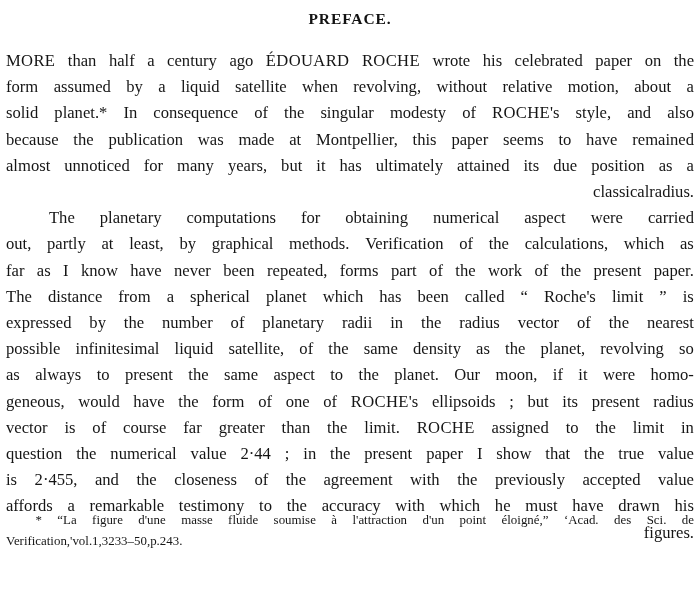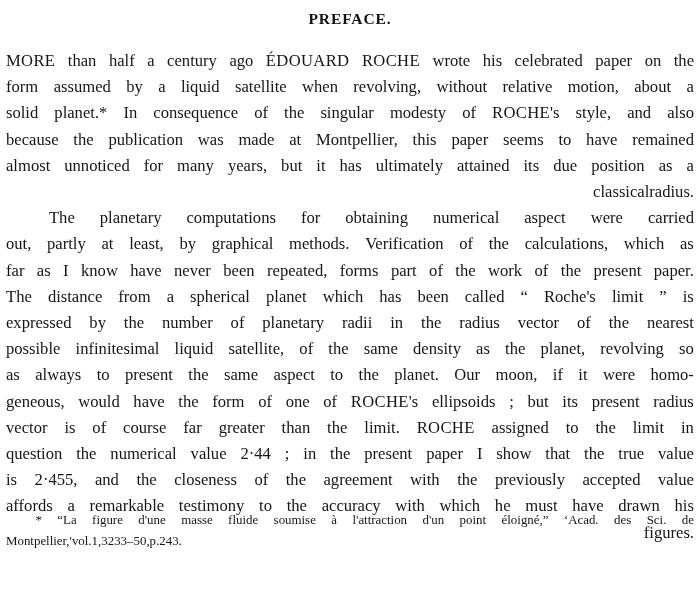--- a/index.html
+++ b/index.html
@@ -122,16 +122,16 @@
         <div class="ln just"><span class="w">vector</span><span class="w">is</span><span class="w">of</span><span class="w">course</span><span class="w">far</span><span class="w">greater</span><span class="w">than</span><span class="w">the</span><span class="w">limit.</span><span class="w"><span class="sc">ROCHE</span></span><span class="w">assigned</span><span class="w">to</span><span class="w">the</span><span class="w">limit</span><span class="w">in</span></div>
         <div class="ln just"><span class="w">question</span><span class="w">the</span><span class="w">numerical</span><span class="w">value</span><span class="w">2·44</span><span class="w">;</span><span class="w">in</span><span class="w">the</span><span class="w">present</span><span class="w">paper</span><span class="w">I</span><span class="w">show</span><span class="w">that</span><span class="w">the</span><span class="w">true</span><span class="w">value</span></div>
         <div class="ln just"><span class="w">is</span><span class="w">2·455,</span><span class="w">and</span><span class="w">the</span><span class="w">closeness</span><span class="w">of</span><span class="w">the</span><span class="w">agreement</span><span class="w">with</span><span class="w">the</span><span class="w">previously</span><span class="w">accepted</span><span class="w">value</span></div>
         <div class="ln just"><span class="w">affords</span><span class="w">a</span><span class="w">remarkable</span><span class="w">testimony</span><span class="w">to</span><span class="w">the</span><span class="w">accuracy</span><span class="w">with</span><span class="w">which</span><span class="w">he</span><span class="w">must</span><span class="w">have</span><span class="w">drawn</span><span class="w">his</span></div>
         <div class="ln last"><span class="w">figures.</span></div>
       </div>
   </div>
 
   <div class="footnote" id="footnote">
       <div class="fln just indent"><span class="w">*</span><span class="w">“La</span><span class="w">figure</span><span class="w">d'une</span><span class="w">masse</span><span class="w">fluide</span><span class="w">soumise</span><span class="w">à</span><span class="w">l'attraction</span><span class="w">d'un</span><span class="w">point</span><span class="w">éloigné,”</span><span class="w">‘Acad.</span><span class="w">des</span><span class="w">Sci.</span><span class="w">de</span></div>
-      <div class="fln last"><span class="w">Montpellier,'</span><span class="w">vol.</span><span class="w">1,</span><span class="w">3233–50,</span><span class="w">p.</span><span class="w">243.</span></div>
+      <div class="fln last"><span class="w">Verification,'</span><span class="w">vol.</span><span class="w">1,</span><span class="w">3233–50,</span><span class="w">p.</span><span class="w">243.</span></div>
     </div>
 
 </div>
 
 </body></html>

